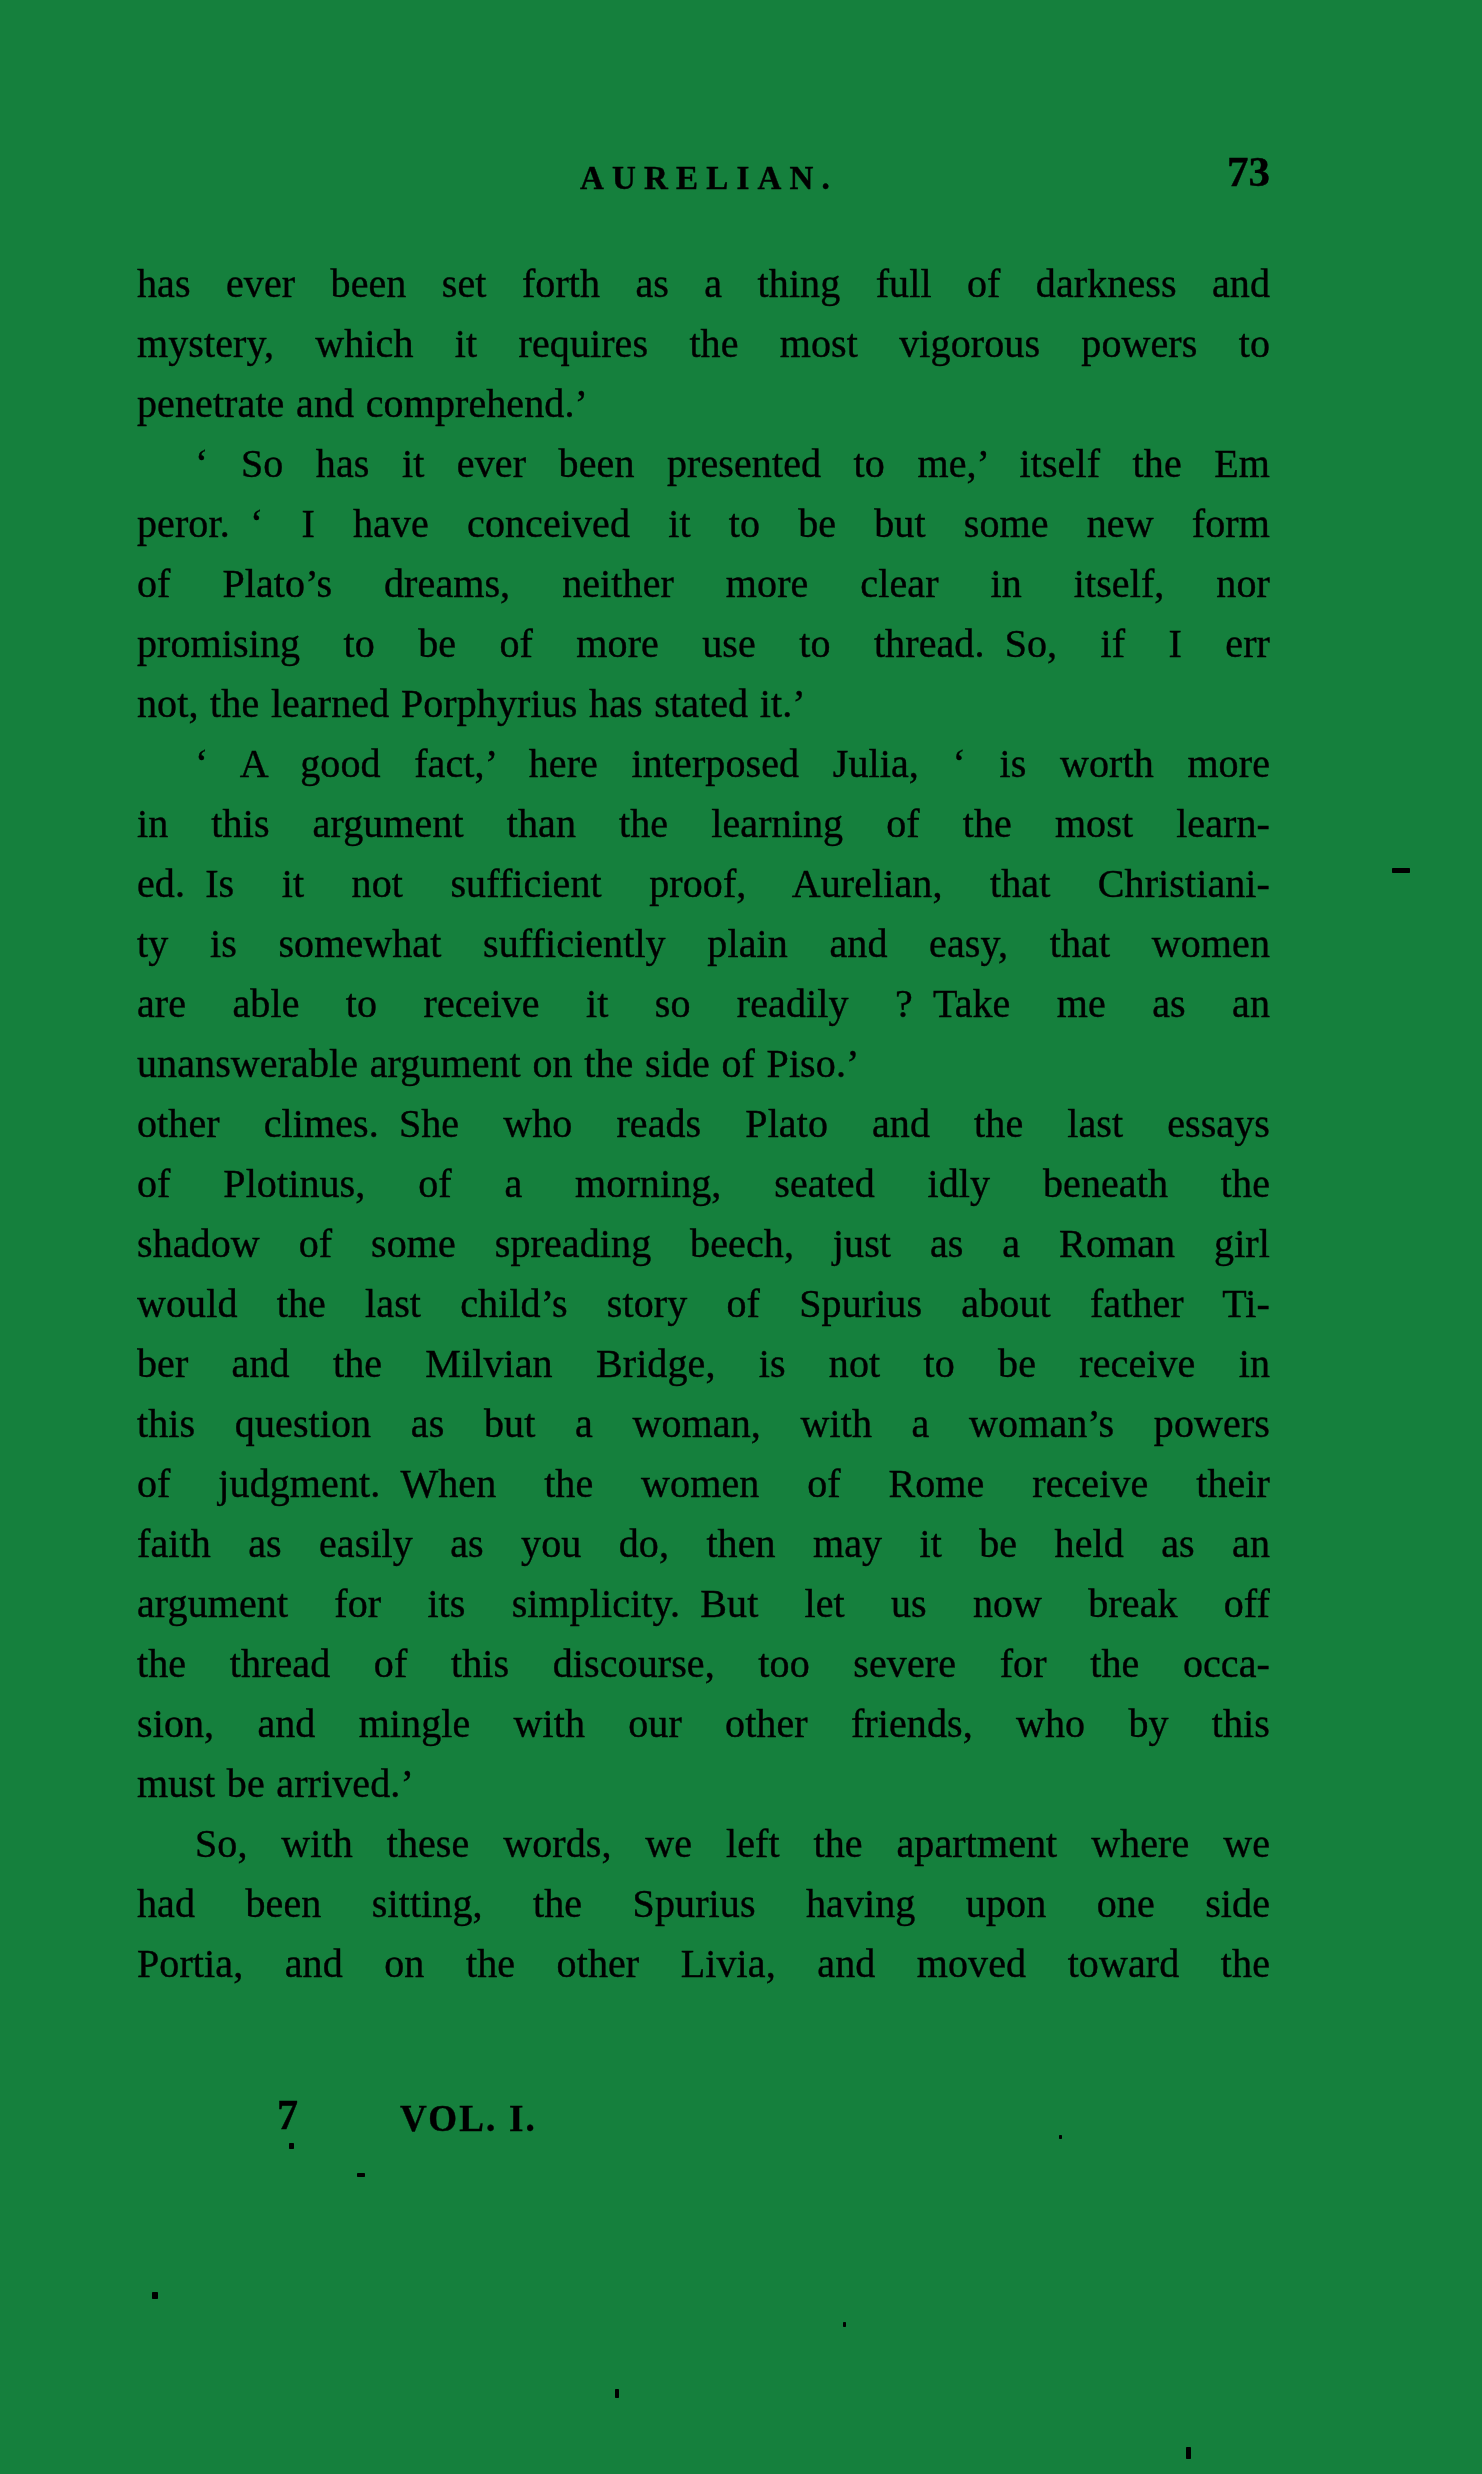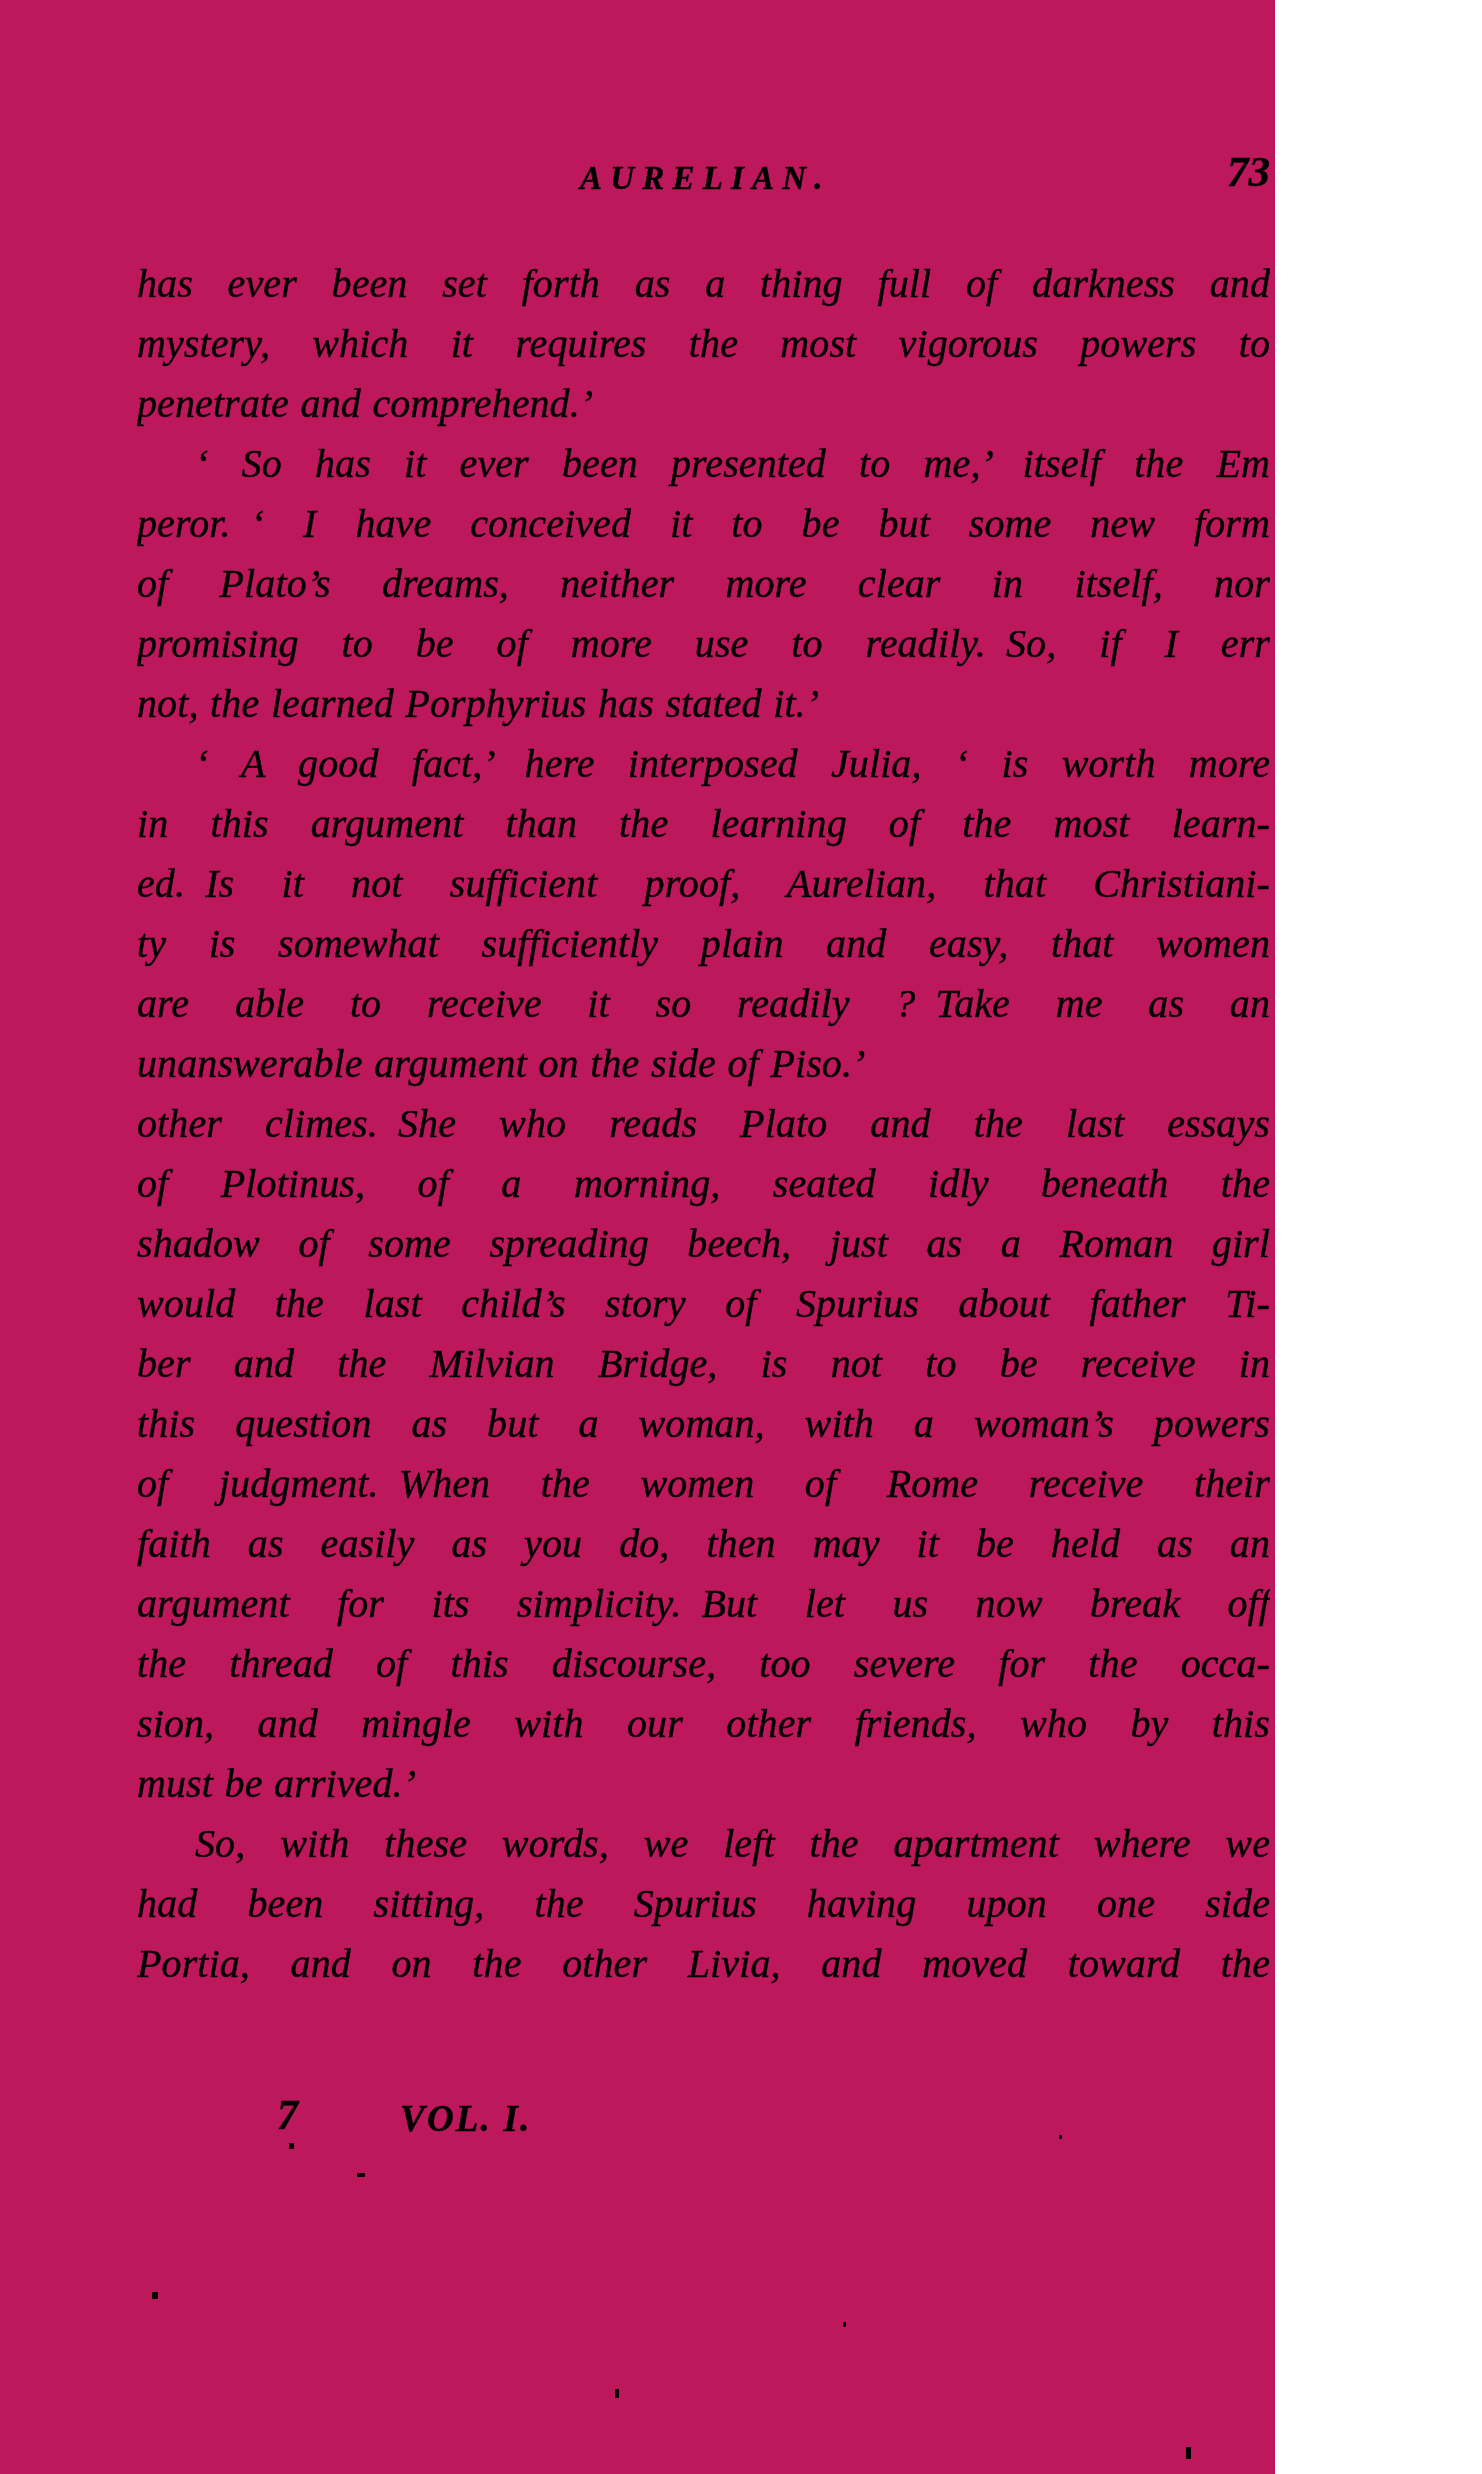--- a/index.html
+++ b/index.html
@@ -2,28 +2,27 @@
 <html style="font-size:12px"><head>
 <meta charset="utf-8">
 <style>
   html, body {
     margin: 0;
     padding: 0;
     background: #ffffff;
   }
   .page {
     position: relative;
-    width: 1275px;
+    width: 1482px;
     height: 2475px;
-    background: #be185d;
+    background: #15803d;
     color: #000000;
     font-family: "Liberation Serif", "DejaVu Serif", serif;
     -webkit-text-stroke: 0.4px #000;
     overflow: hidden;
-    font-style: italic;
   }
 
   
   .running-header {
     position: absolute;
     top: 155px;
     left: 137px;
     width: 1133px;
     height: 46px;
   }
@@ -114,21 +113,21 @@
     <span class="page-number">73</span>
   </div>
 
   <div class="body-lines">
       <div class="line">has ever been set forth as a thing full of darkness and</div>
       <div class="line">mystery, which it requires the most vigorous powers to</div>
       <div class="line last">penetrate and comprehend.’</div>
       <div class="line indent">‘ So has it ever been presented to me,’ itself the Em</div>
       <div class="line">peror. ‘ I have conceived it to be but some new form</div>
       <div class="line">of Plato’s dreams, neither more clear in itself, nor</div>
-      <div class="line">promising to be of more use to readily. So, if I err</div>
+      <div class="line">promising to be of more use to thread. So, if I err</div>
       <div class="line last">not, the learned Porphyrius has stated it.’</div>
       <div class="line indent">‘ A good fact,’ here interposed Julia, ‘ is worth more</div>
       <div class="line">in this argument than the learning of the most learn-</div>
       <div class="line">ed. Is it not sufficient proof, Aurelian, that Christiani-</div>
       <div class="line">ty is somewhat sufficiently plain and easy, that women</div>
       <div class="line">are able to receive it so readily ? Take me as an</div>
       <div class="line last">unanswerable argument on the side of Piso.’</div>
       <div class="line">other climes. She who reads Plato and the last essays</div>
       <div class="line">of Plotinus, of a morning, seated idly beneath the</div>
       <div class="line">shadow of some spreading beech, just as a Roman girl</div>

